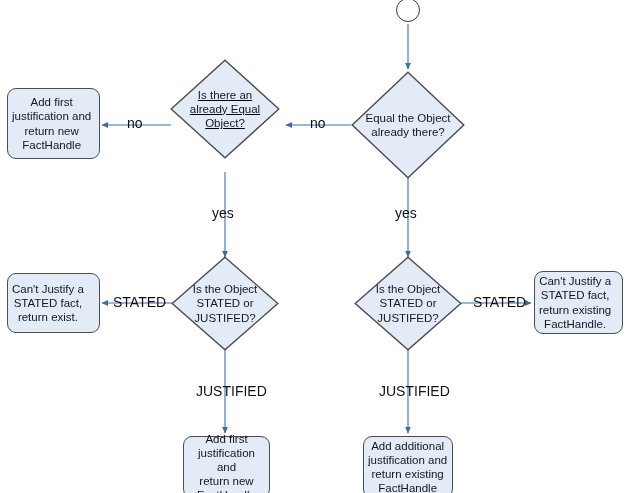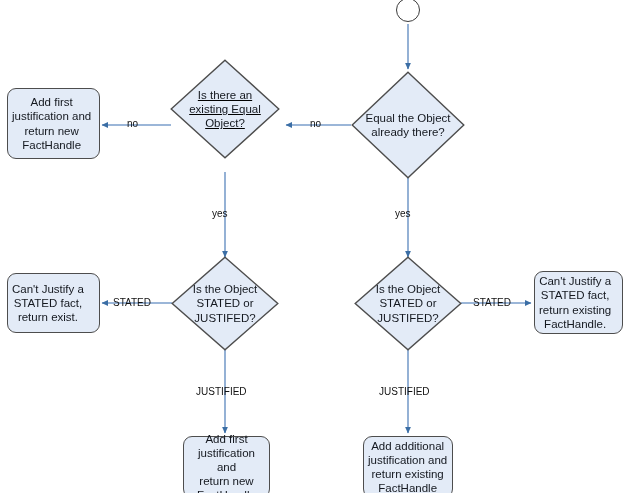--- a/index.html
+++ b/index.html
@@ -65,21 +65,21 @@
   }
   
   .start-circle {
     background: #ffffff;
     border: 1.9px solid #3c3c3c;
     border-radius: 50%;
   }
   
   .elabel {
     position: absolute;
-    font-size: 10px;
+    font-size: 14px;
     line-height: 13px;
     color: #111111;
     white-space: nowrap;
   }
 </style>
 </head>
 <body>
 
 <div id="canvas">
 
@@ -122,21 +122,21 @@
       <span>already there?</span>
     </div>
   </div>
 
   <div class="node diamond" style="left:170px; top:59px; width:110px; height:100px;text-decoration:underline;">
     <svg class="shape" viewBox="0 0 110 100" preserveAspectRatio="none">
       <polygon points="55,1.2 108.8,50 55,98.8 1.2,50" fill="#e3ebf7" stroke="#4d4d4d" stroke-width="1.4"></polygon>
     </svg>
     <div class="dlabel">
       <span>Is there an</span><br>
-      <span>existing Equal</span><br>
+      <span>already Equal</span><br>
       <span>Object?</span>
     </div>
   </div>
 
   <div class="node box" style="left:7px; top:88px; width:93px; height:71px;">
     <div>
       <span>Add first</span><br>
       <span>justification and</span><br>
       <span>return new</span><br>
       <span>FactHandle</span>

